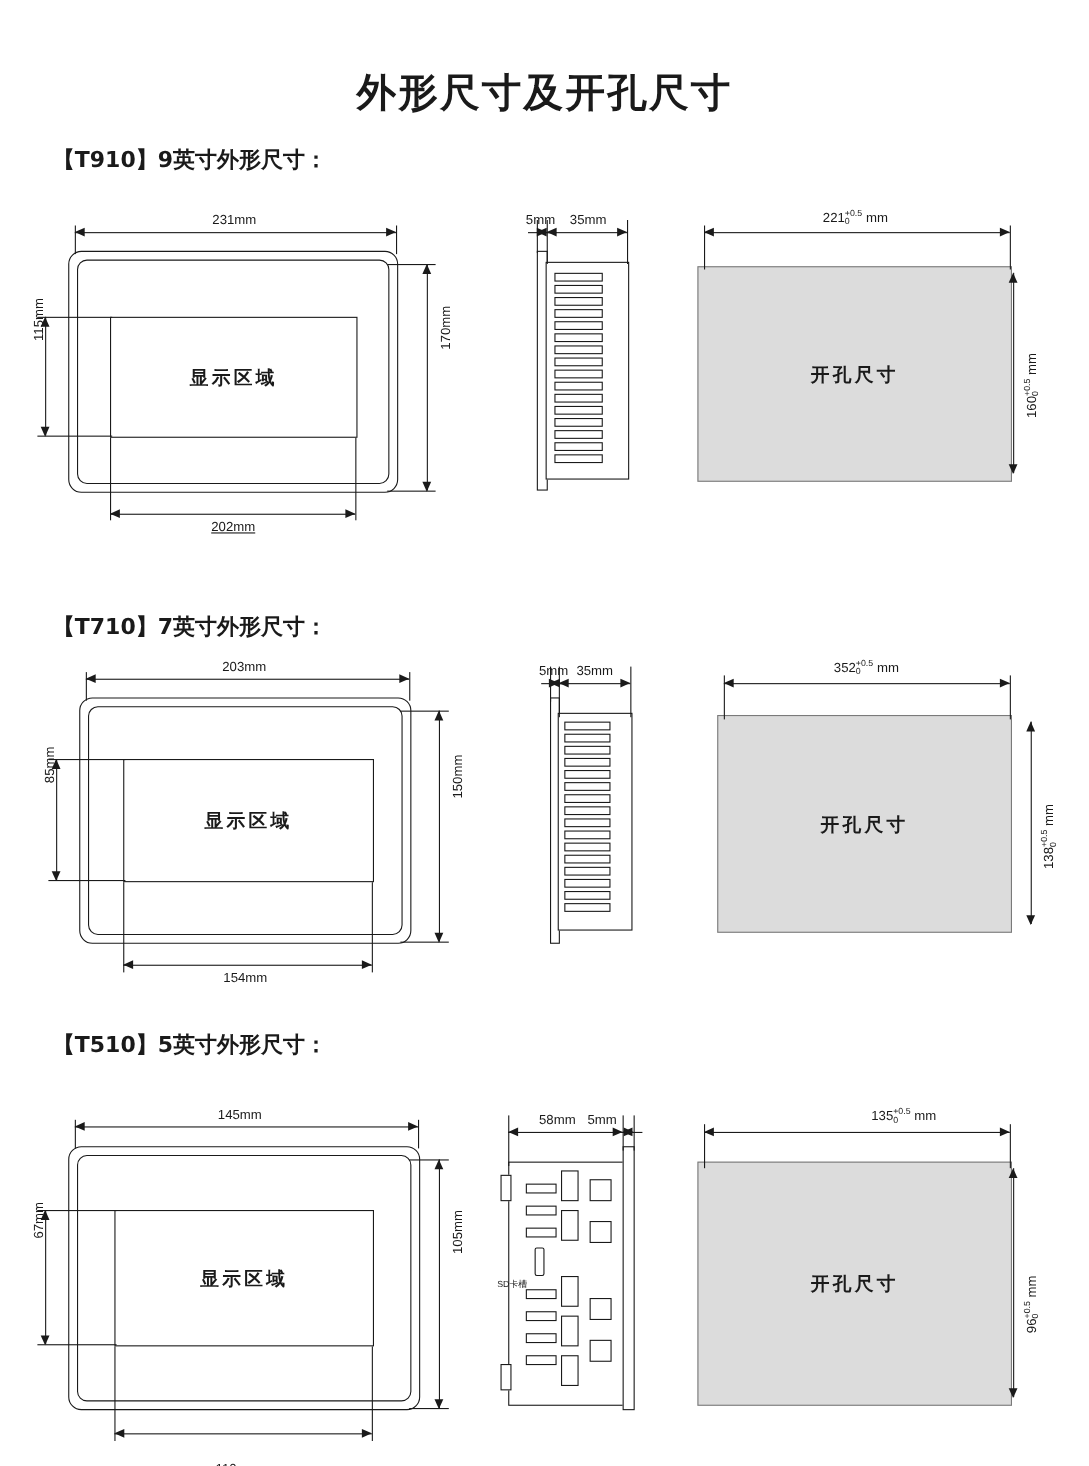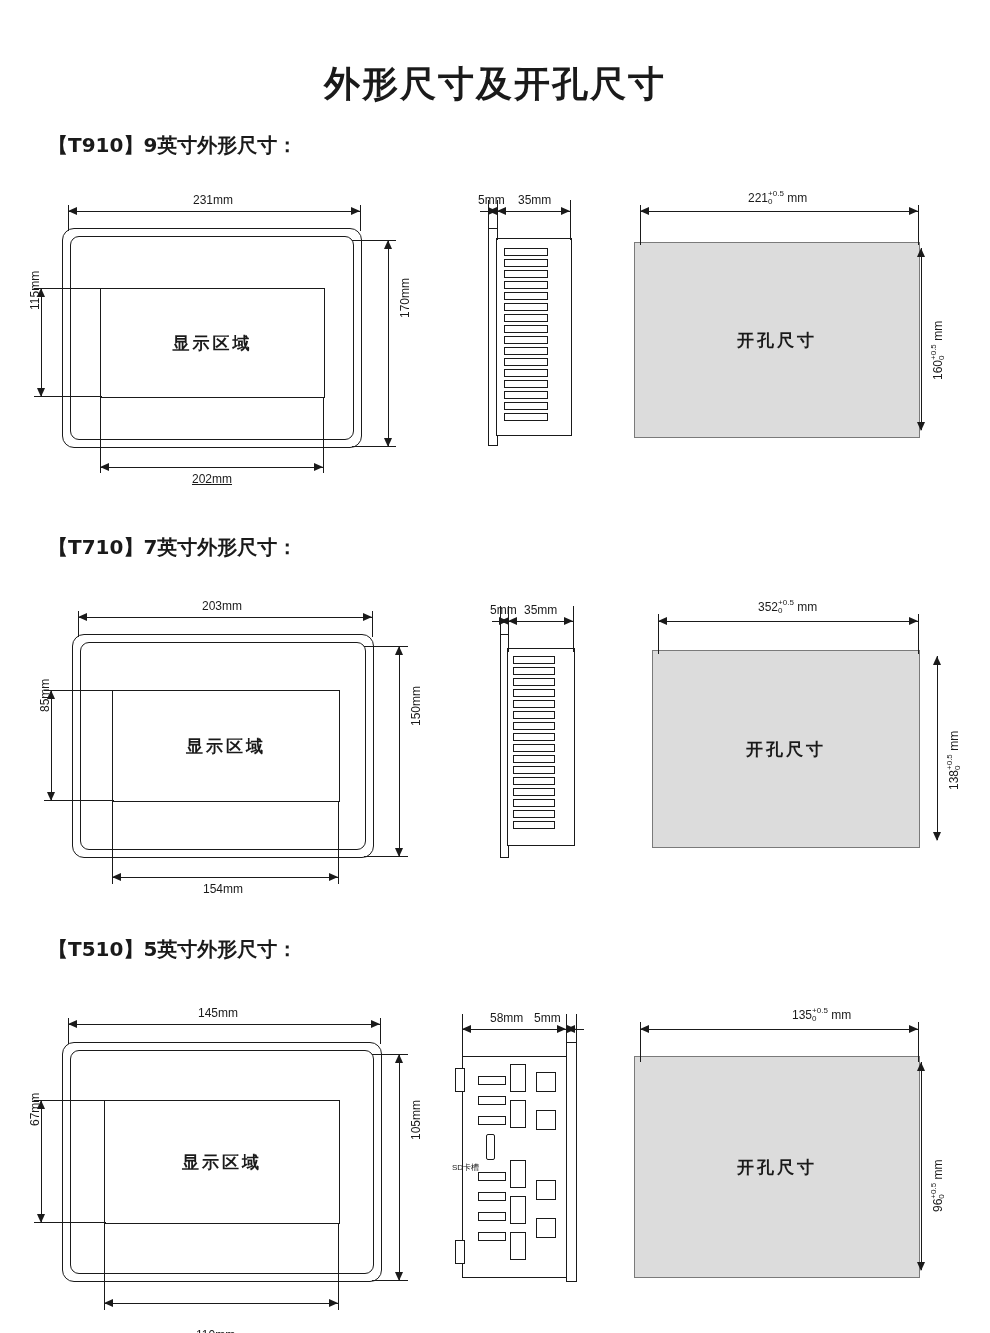--- a/index.html
+++ b/index.html
@@ -163,21 +163,21 @@
     <div class="arrow up" style="left:917px;top:248px;"></div>
     <div class="arrow down" style="left:917px;top:422px;"></div>
     <div class="dimtext" style="left:930px;top:380px;transform:rotate(-90deg);transform-origin:left top;">
       <span>160</span><span class="tol"><span>+0.5</span><span>0</span></span>&nbsp;<span>mm</span>
     </div>
   </div>
 </div>
 
 <div class="section">
 
-  <div class="block" style="left:48px;top:534px;">
+  <div class="block" style="left:48px;top:556px;">
     <p class="section-label">【T710】7英寸外形尺寸：</p>
   </div>
 
   <div>
     <div class="panel-outer" style="left:72px;top:634px;width:300px;height:222px;"></div>
     <div class="panel-inner" style="left:80px;top:642px;width:284px;height:206px;"></div>
     <div class="panel-screen" style="left:112px;top:690px;width:226px;height:110px;">
       <span class="screen-label">显示区域</span>
     </div>
 

